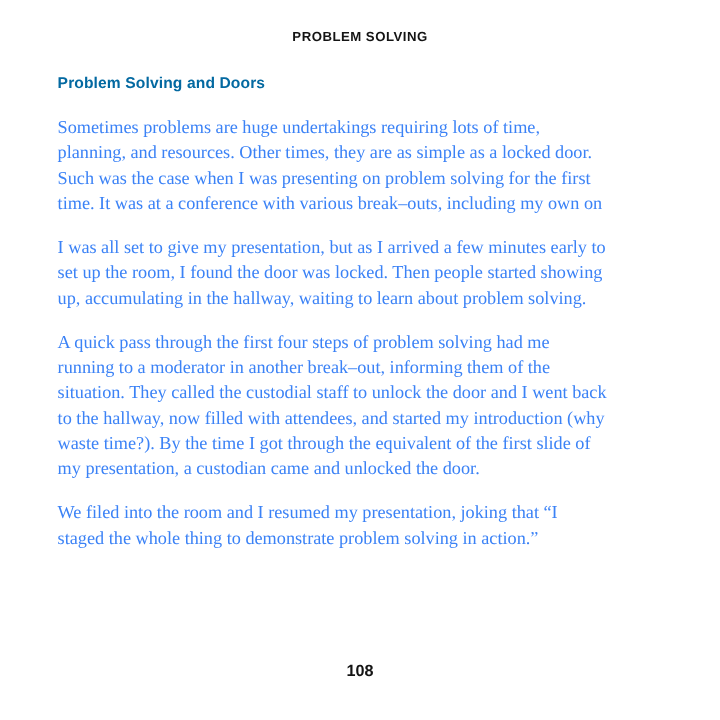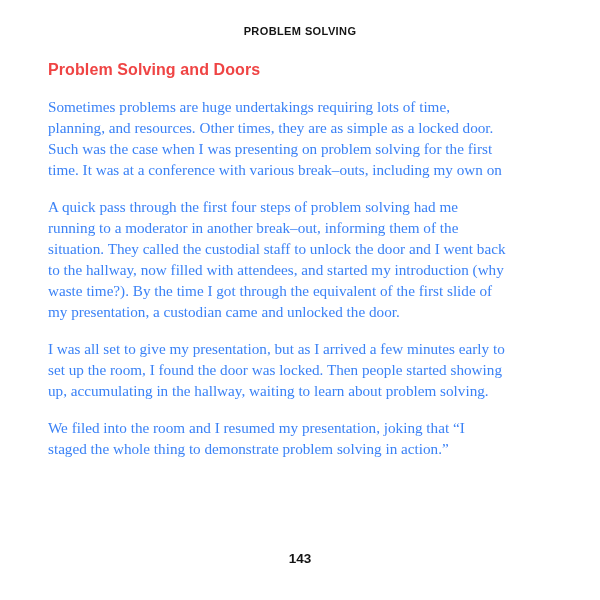--- a/index.html
+++ b/index.html
@@ -27,23 +27,23 @@
     letter-spacing: 0.4px;
     color: #141414;
   }
   .chapter-title {
     position: absolute;
     top: 61px;
     left: 48px;
     margin: 0;
     font-family: "Liberation Sans", sans-serif;
     font-weight: 700;
-    font-size: 16px;
+    font-size: 13px;
     letter-spacing: 0.1px;
-    color: #ef4444;
+    color: #0369a1;
   }
   .body-text {
     position: absolute;
     top: 96px;
     left: 48px;
     width: 515px;
     font-family: "Liberation Serif", serif;
     font-size: 15.2px;
     line-height: 21px;
     color: #3b82f6;
@@ -77,32 +77,32 @@
   <h1 class="chapter-title">Problem Solving and Doors</h1>
 
   <article class="body-text">
 
     <p><span>Sometimes problems are huge undertakings requiring lots of time,
 planning, and resources. Other times, they are as simple as a locked door.
 Such was the case when I was presenting on problem solving for the first
 time. It was at a conference with various break–outs, including my own on
 </span></p>
 
+    <p>I was all set to give my presentation, but as I arrived a few minutes early to
+set up the room, I found the door was locked. Then people started showing
+up, accumulating in the hallway, waiting to learn about problem solving.</p>
+
     <p>A quick pass through the first four steps of problem solving had me
 running to a moderator in another break–out, informing them of the
 situation. They called the custodial staff to unlock the door and I went back
 to the hallway, now filled with attendees, and started my introduction (why
 waste time?). By the time I got through the equivalent of the first slide of
 my presentation, a custodian came and unlocked the door.</p>
 
-    <p>I was all set to give my presentation, but as I arrived a few minutes early to
-set up the room, I found the door was locked. Then people started showing
-up, accumulating in the hallway, waiting to learn about problem solving.</p>
-
     <p>We filed into the room and I resumed my presentation, joking that “I
 staged the whole thing to demonstrate problem solving in action.”</p>
 
 
   </article>
 
-  <div class="page-number">143</div>
+  <div class="page-number">108</div>
 
 </div>
 
 </body></html>

